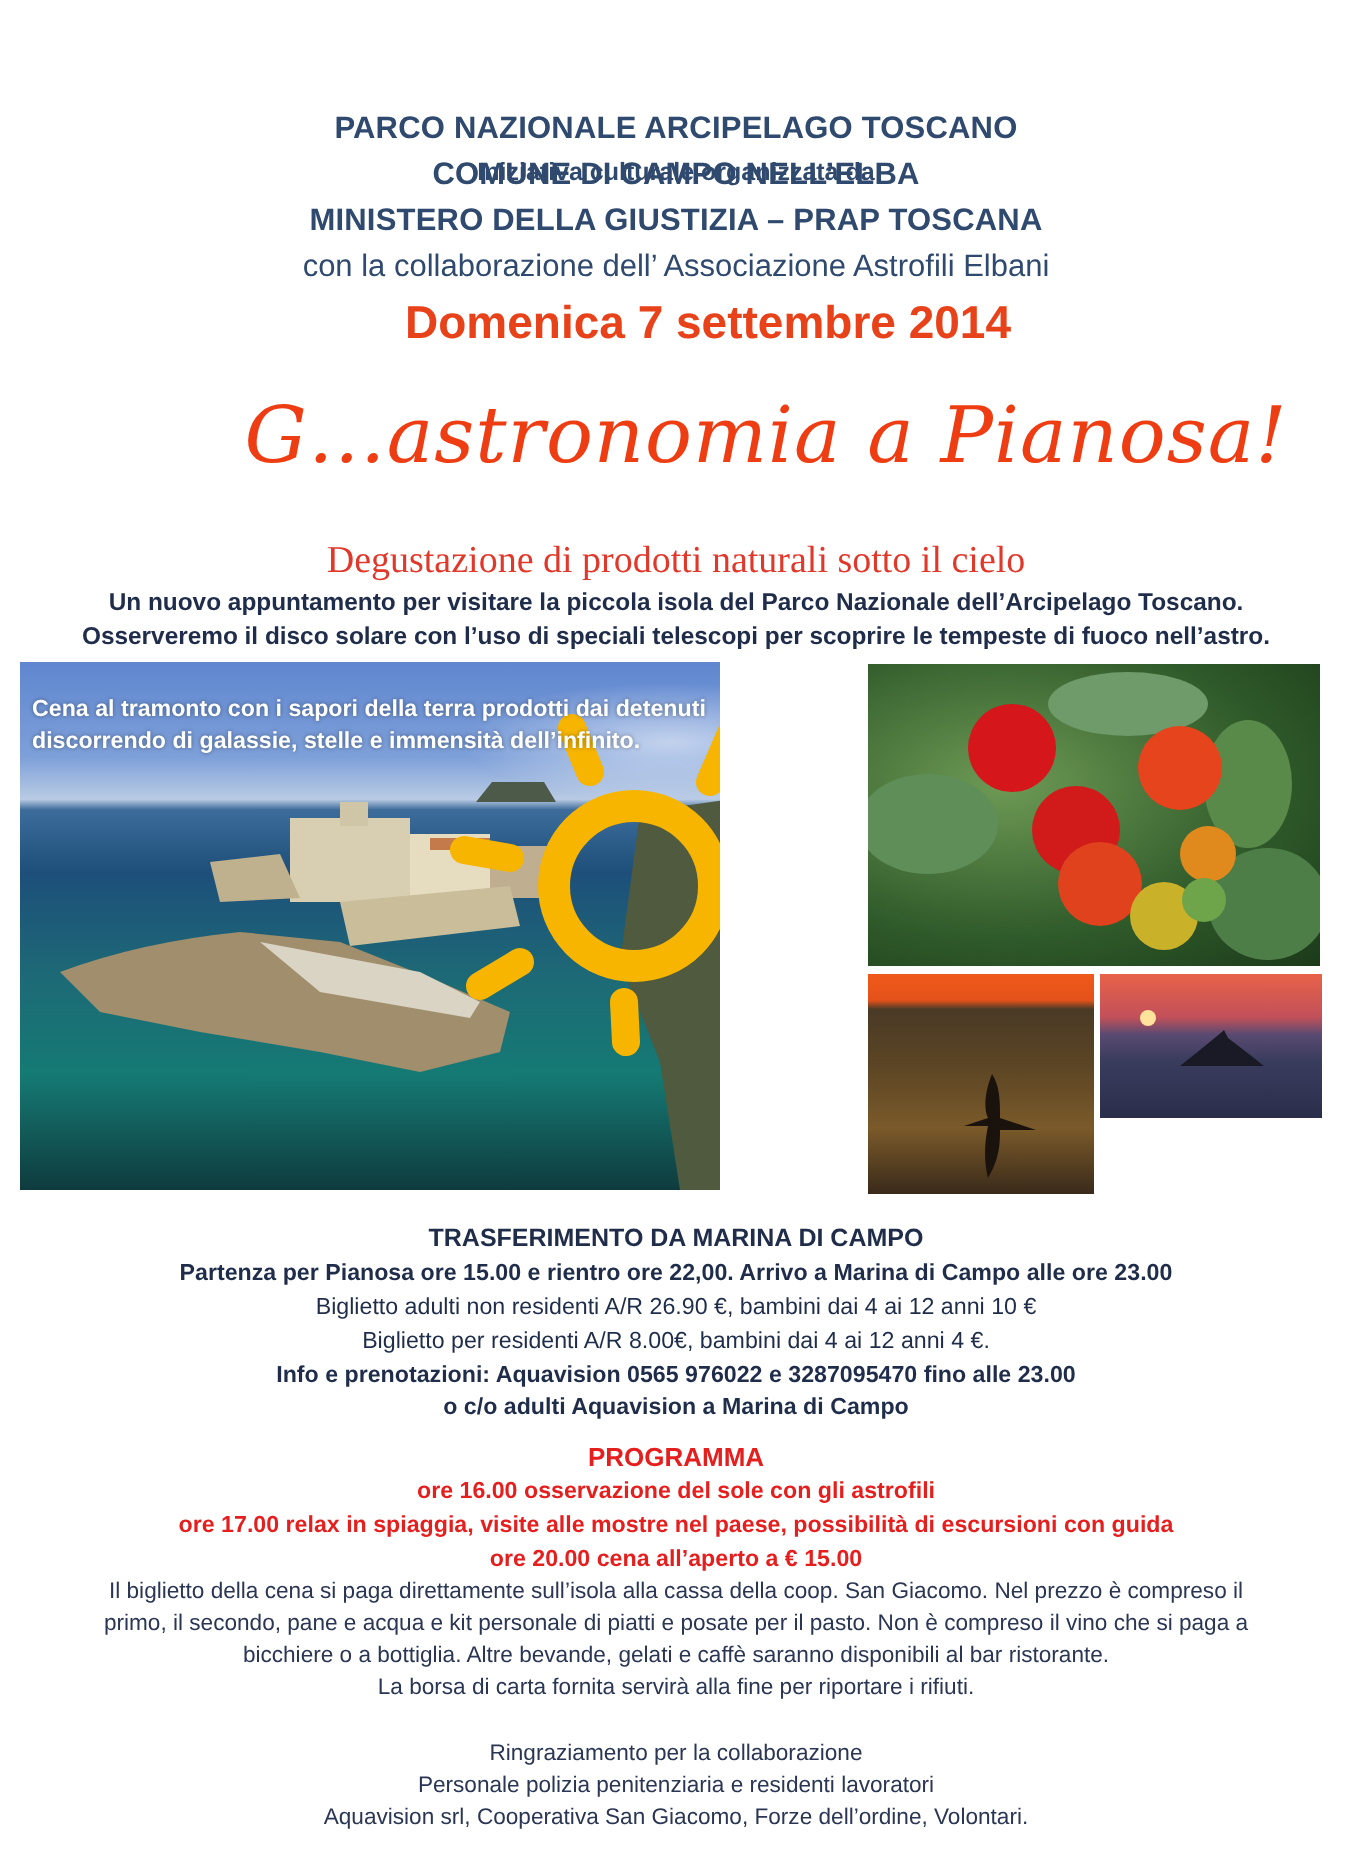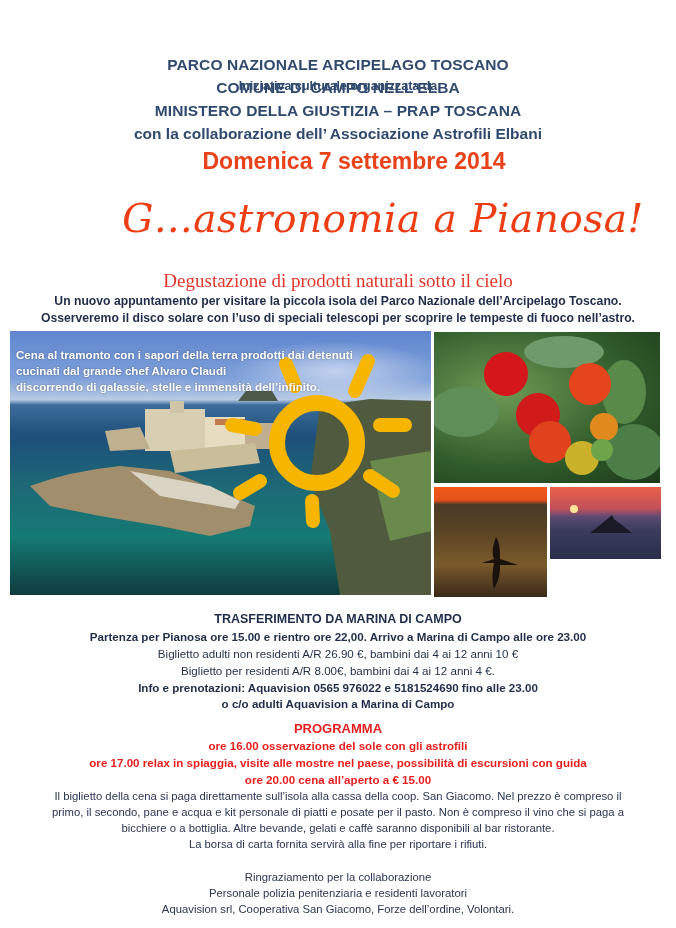--- a/index.html
+++ b/index.html
@@ -3,29 +3,29 @@
   <meta charset="utf-8">
   <style>
     html, body { margin: 0; padding: 0; background: #ffffff; }
     body { width: 676px; height: 928px; position: relative; overflow: hidden; font-family: "Liberation Sans", "DejaVu Sans", sans-serif; }
     .center { position: absolute; left: 0; width: 676px; text-align: center; white-space: nowrap; }
     .navy { color: #2f4a6e; }
     .dark { color: #1f2d4a; }
     .org-intro { top: 39px; font-size: 12.5px; font-weight: bold; margin-top: 40px; }
     .org-line { font-size: 15.5px; font-weight: bold; letter-spacing: 0.1px; }
     .org1 { top: 56px; } .org2 { top: 79px; } .org3 { top: 102px; }
-    .collab { top: 125px; font-size: 15.5px; font-weight: bold; }
+    .collab { top: 125px; font-size: 15.5px; font-weight: normal; }
     .date { top: 148px; font-size: 23px; font-weight: bold; color: #e8421a; padding-left: 16px; }
     .title { top: 196px; font-family: "DejaVu Serif", "Liberation Serif", serif; font-style: italic; font-size: 39px; color: #ee3d12; letter-spacing: 0.5px; padding-left: 45px; }
     .subtitle { top: 270px; font-family: "Liberation Serif", "DejaVu Serif", serif; font-size: 19px; color: #e0382a; }
     .intro1 { top: 294px; font-size: 12.2px; font-weight: bold; }
     .intro2 { top: 311px; font-size: 12.2px; font-weight: bold; }
 
     .photo { position: absolute; overflow: hidden; }
-    .main-photo { left: 10px; top: 331px; width: 421px; height: 264px;
+    .main-photo { left: 10px; top: 331px; width: 350px; height: 264px;
       background: linear-gradient(180deg, #5f86cf 0%, #7ea0d9 18%, #b9cbe4 26%, #3d6c9a 28%, #1d4f7a 40%, #1d6a76 60%, #157a74 78%, #0f3b3e 100%); }
     .main-photo .cloud { position: absolute; left: 220px; top: 10px; width: 210px; height: 60px; background: radial-gradient(ellipse at center, rgba(255,255,255,0.55), rgba(255,255,255,0) 70%); }
     .main-photo .island { position: absolute; left: 0; top: 0; }
     .photo-caption { position: absolute; left: 6px; top: 16px; color: #ffffff; font-weight: bold; font-size: 11.6px; line-height: 16px; text-shadow: 0 0 2px rgba(0,0,0,0.4); white-space: nowrap; }
     .tomato-photo { left: 434px; top: 332px; width: 226px; height: 151px; background: radial-gradient(ellipse at 30% 40%, #6e9a55, #2f5a2a 60%, #1c3a1a 100%); }
     .bird-photo { left: 434px; top: 487px; width: 113px; height: 110px; background: linear-gradient(180deg, #f05a1a 0%, #e4521a 12%, #4a3a26 16%, #5a4424 40%, #7a5a2a 70%, #3a2a1a 100%); }
     .whale-photo { left: 550px; top: 487px; width: 111px; height: 72px; background: linear-gradient(180deg, #e86248 0%, #c2505a 30%, #5a4a72 42%, #3a3c5e 60%, #2a2e4a 100%); }
 
     .transfer-title { top: 612px; font-size: 12.5px; font-weight: bold; }
     .t-line { font-size: 11.6px; }
@@ -88,21 +88,20 @@
         <line x1="358" y1="30" x2="345" y2="60"></line>
         <line x1="222" y1="94" x2="245" y2="98"></line>
         <line x1="370" y1="94" x2="395" y2="94"></line>
         <line x1="230" y1="162" x2="250" y2="150"></line>
         <line x1="360" y1="145" x2="383" y2="160"></line>
         <line x1="302" y1="170" x2="303" y2="190"></line>
       </g>
     </svg>
     <div class="photo-caption">
       <div>Cena al tramonto con i sapori della terra prodotti dai detenuti</div>
-      <div>cucinati dal grande chef Alvaro Claudi</div>
       <div>discorrendo di galassie, stelle e immensità dell’infinito.</div>
     </div>
   </div>
 
   <div class="photo tomato-photo">
     <svg width="226" height="151" viewBox="0 0 226 151">
       <ellipse cx="30" cy="80" rx="35" ry="25" fill="#5f8e58"></ellipse>
       <ellipse cx="200" cy="120" rx="30" ry="28" fill="#4e7e48"></ellipse>
       <ellipse cx="130" cy="20" rx="40" ry="16" fill="#6f9a6a"></ellipse>
       <ellipse cx="190" cy="60" rx="22" ry="32" fill="#5a8a4a"></ellipse>
@@ -126,21 +125,21 @@
     <svg width="111" height="72" viewBox="0 0 111 72">
       <circle cx="24" cy="22" r="4" fill="#ffe39a"></circle>
       <path d="M40 46 Q60 30 62 28 L64 32 Q72 38 82 46 Z" fill="#1a1a26"></path>
     </svg>
   </div>
 
   <div class="center dark transfer-title">TRASFERIMENTO DA MARINA DI CAMPO</div>
   <div class="center dark t-line t1">Partenza per Pianosa ore 15.00 e rientro ore 22,00. Arrivo a Marina di Campo alle ore 23.00</div>
   <div class="center dark t-line t2">Biglietto adulti  non residenti A/R 26.90 €, bambini dai 4 ai 12 anni 10 €</div>
   <div class="center dark t-line t3">Biglietto per residenti A/R 8.00€,  bambini dai 4 ai 12 anni 4 €.</div>
-  <div class="center dark t-line t4">Info e prenotazioni:  Aquavision 0565 976022  e 5181524690 fino alle 23.00</div>
+  <div class="center dark t-line t4">Info e prenotazioni:  Aquavision 0565 976022  e 3287095470 fino alle 23.00</div>
   <div class="center dark t-line t5">o  c/o adulti Aquavision a Marina di Campo</div>
 
   <div class="center prog-title">PROGRAMMA</div>
   <div class="center p-line p1">ore 16.00 osservazione del sole con gli astrofili</div>
   <div class="center p-line p2">ore 17.00 relax in spiaggia, visite alle mostre nel paese, possibilità di escursioni con guida</div>
   <div class="center p-line p3">ore 20.00 cena all’aperto a € 15.00</div>
 
   <div class="center d-line d1">Il biglietto della cena si paga direttamente sull’isola alla cassa della coop. San Giacomo. Nel prezzo è compreso il</div>
   <div class="center d-line d2">primo, il secondo, pane e acqua e kit personale di piatti e posate per il pasto. Non è compreso il vino che si paga a</div>
   <div class="center d-line d3">bicchiere o a bottiglia. Altre bevande, gelati e caffè saranno disponibili al bar ristorante.</div>

